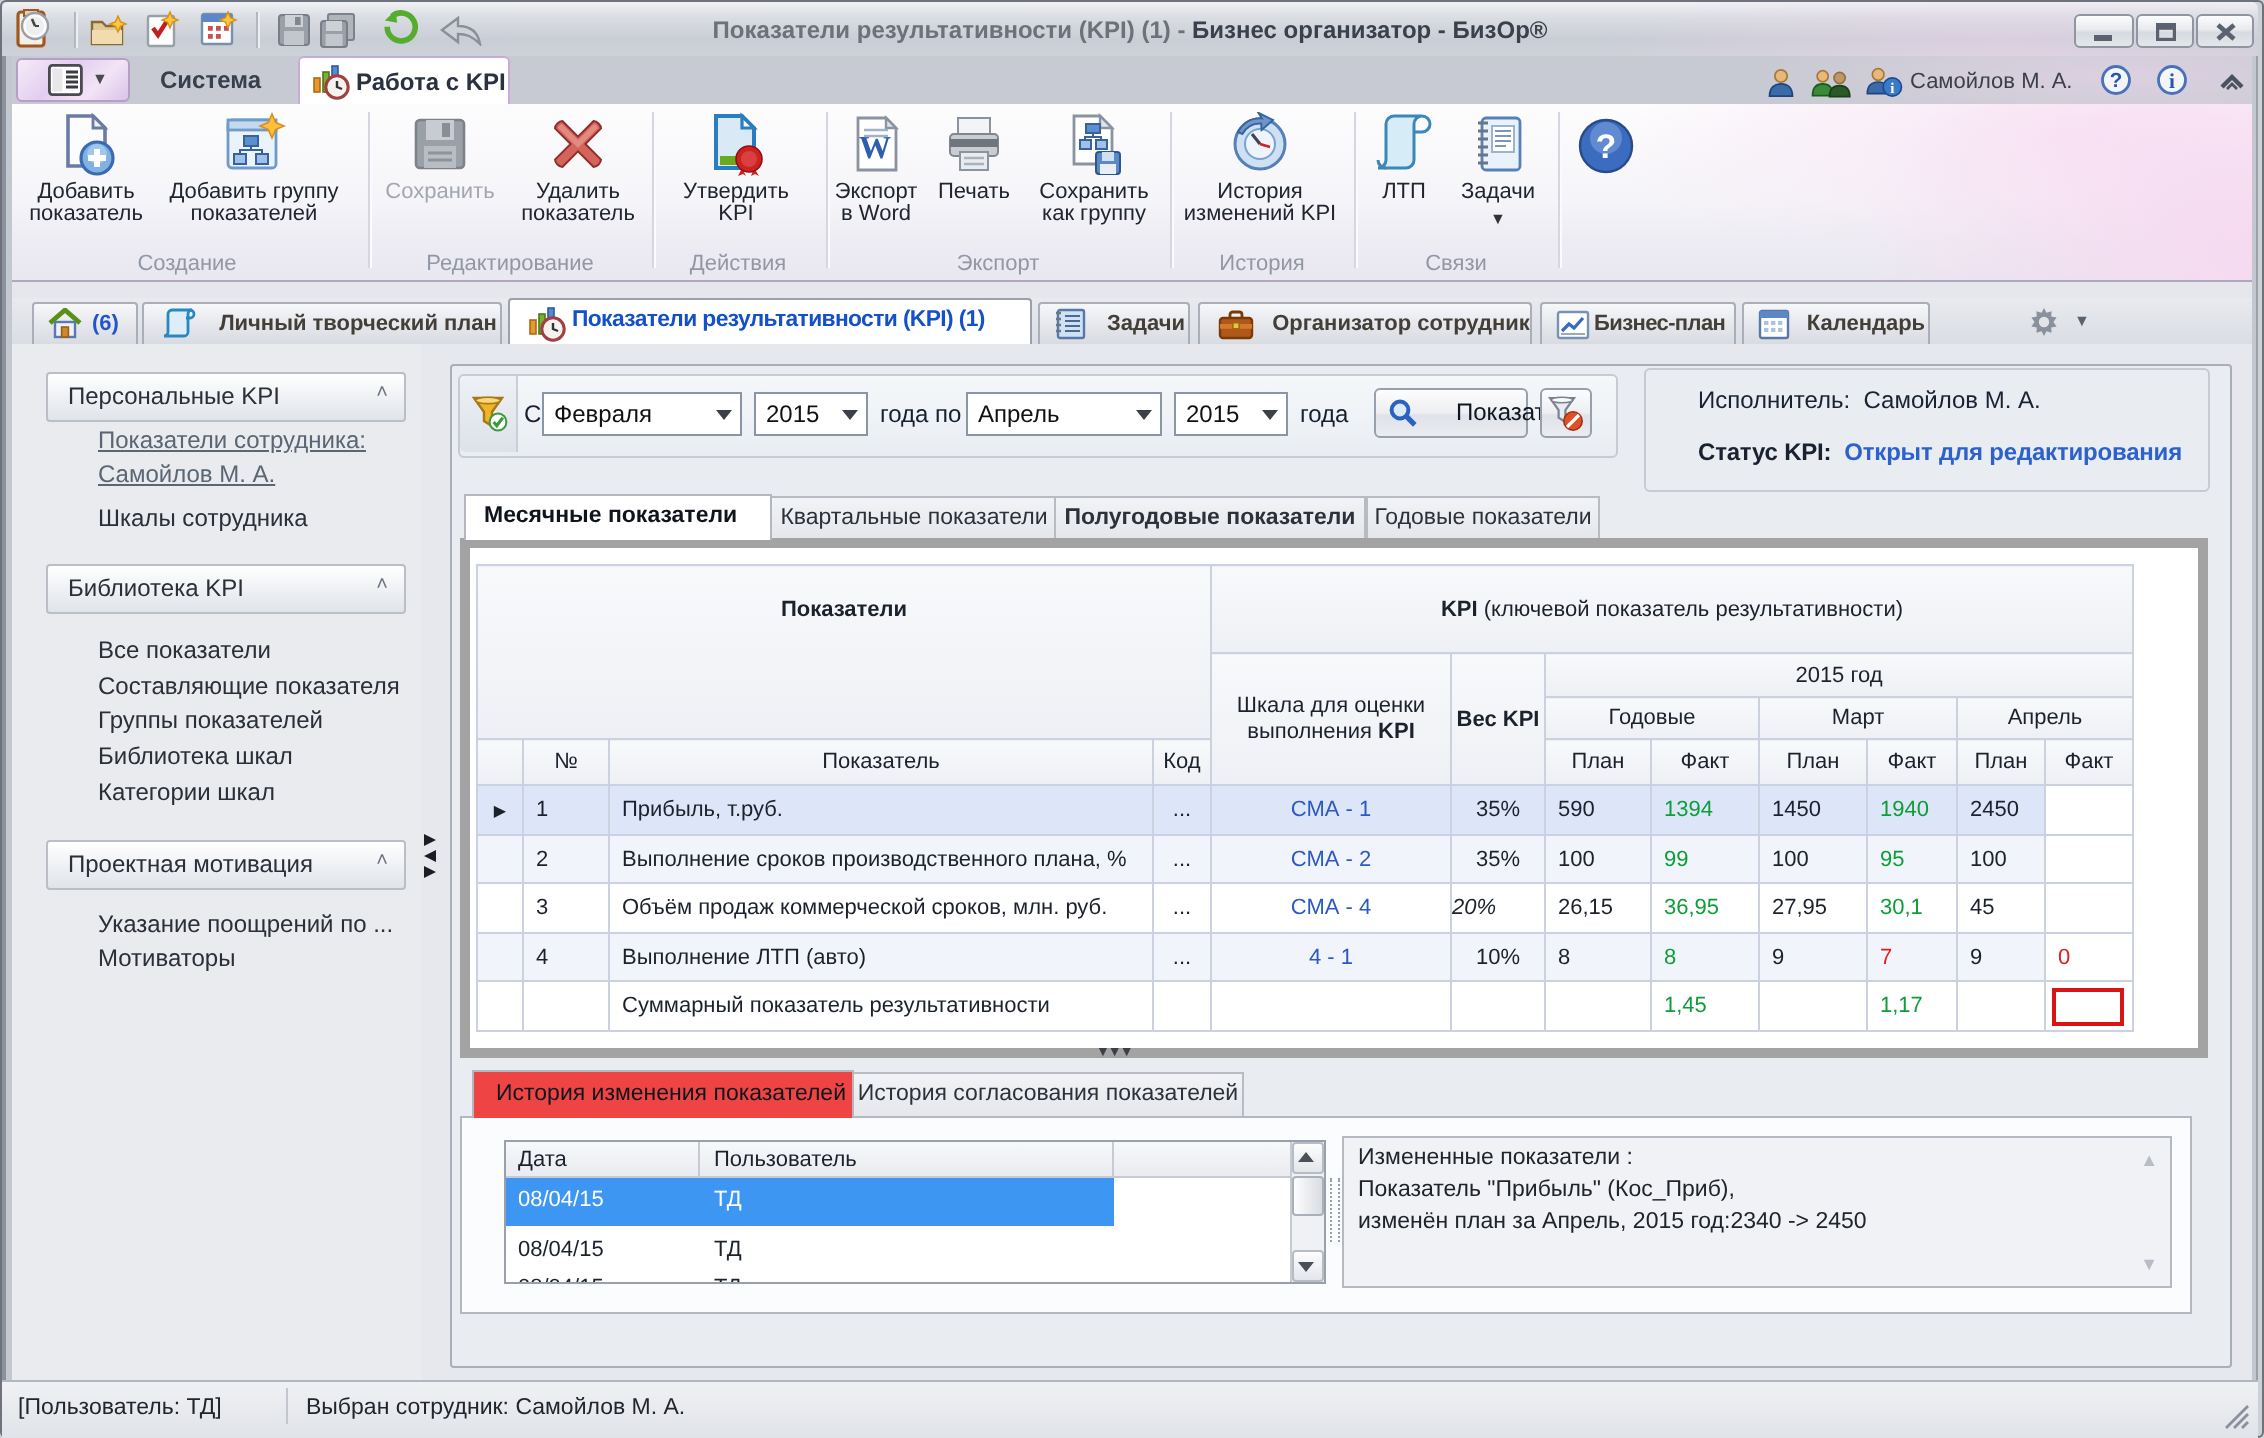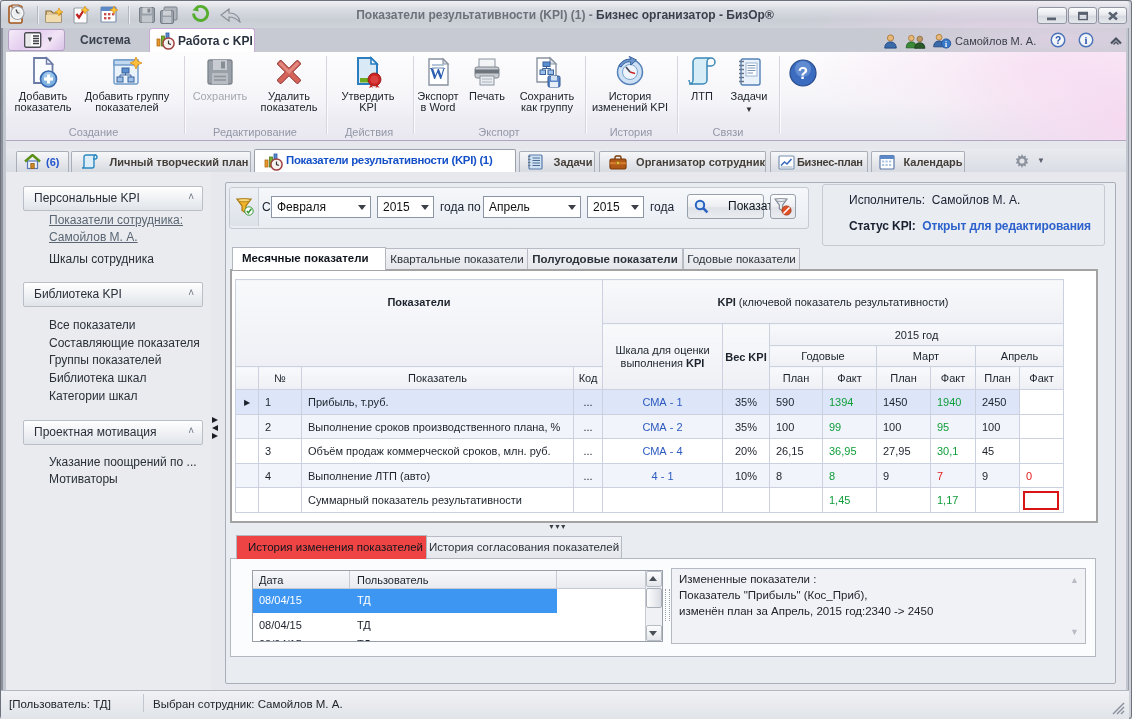--- a/index.html
+++ b/index.html
@@ -71,21 +71,21 @@
   .execbox{position:absolute;left:596px;top:1px;width:281px;height:60px;border:1px solid #c5cad3;border-radius:3px;}
   .execbox .l1{position:absolute;left:26px;top:8px;font-weight:normal;font-size:12px;color:#1a2232;white-space:nowrap;}
   .execbox .l2{position:absolute;left:26px;top:34px;font-weight:bold;font-size:12px;color:#1a2232;white-space:nowrap;letter-spacing:-0.1px;}
   .execbox .l2 b{color:#2d62cc;}
   
   .gtab{position:absolute;top:65px;height:21px;border:1px solid #b6bbc4;border-bottom:none;
     background:linear-gradient(180deg,#f2f3f6 0%,#e4e6eb 100%);font-size:11.5px;color:#2c313a;}
   .gtab .in{position:absolute;top:4px;left:0;width:100%;text-align:center;white-space:nowrap;}
   .gtab-active{position:absolute;left:6px;top:64px;width:152px;height:22px;border:1px solid #b2b7c0;border-bottom:none;
     background:#fff;font-weight:bold;font-size:11.5px;color:#10151d;z-index:3;}
-  .tablebox{position:absolute;left:4px;top:86px;width:864px;height:250px;border:2px solid #a3a3a3;background:#fff;}
+  .tablebox{position:absolute;left:4px;top:86px;width:864px;height:250px;border:5px solid #a3a3a3;background:#fff;}
   table.kpi{border-collapse:collapse;table-layout:fixed;position:absolute;left:3px;top:8px;}
   table.kpi td{border:1px solid #ccd1df;font-size:11px;padding:0;overflow:hidden;white-space:nowrap;}
   table.kpi td.h{background:linear-gradient(180deg,#f8f9fb 0%,#eef0f5 100%);text-align:center;}
   table.kpi td.num{padding-left:6px;text-align:left;}
   .grn{color:#0f9d3a;}
   .red{color:#e02020;}
   .blu{color:#2d5abf;}
   
   .btab{position:absolute;top:353px;height:22px;border:1px solid #b6bbc4;border-bottom:none;
     background:linear-gradient(180deg,#f2f3f6 0%,#e4e6eb 100%);font-size:11.5px;color:#2c313a;}
@@ -588,21 +588,21 @@
               <td class="num grn">95</td>
               <td class="num">100</td>
               <td style="background:#fff;"></td>
         </tr>
         <tr style="height:25px;background:#ffffff;">
           <td></td>
               <td class="num">3</td>
               <td class="num">Объём продаж коммерческой сроков, млн. руб.</td>
               <td style="text-align:center;">...</td>
           <td style="text-align:center;" class="blu">СМА - 4</td>
-              <td style="text-align:center;">20%</td>
+              <td style="font-style:italic;">20%</td>
           <td class="num">26,15</td>
               <td class="num grn">36,95</td>
               <td class="num">27,95</td>
               <td class="num grn">30,1</td>
               <td class="num">45</td>
               <td></td>
         </tr>
         <tr style="height:24px;background:#f1f4fa;">
           <td></td>
               <td class="num">4</td>

